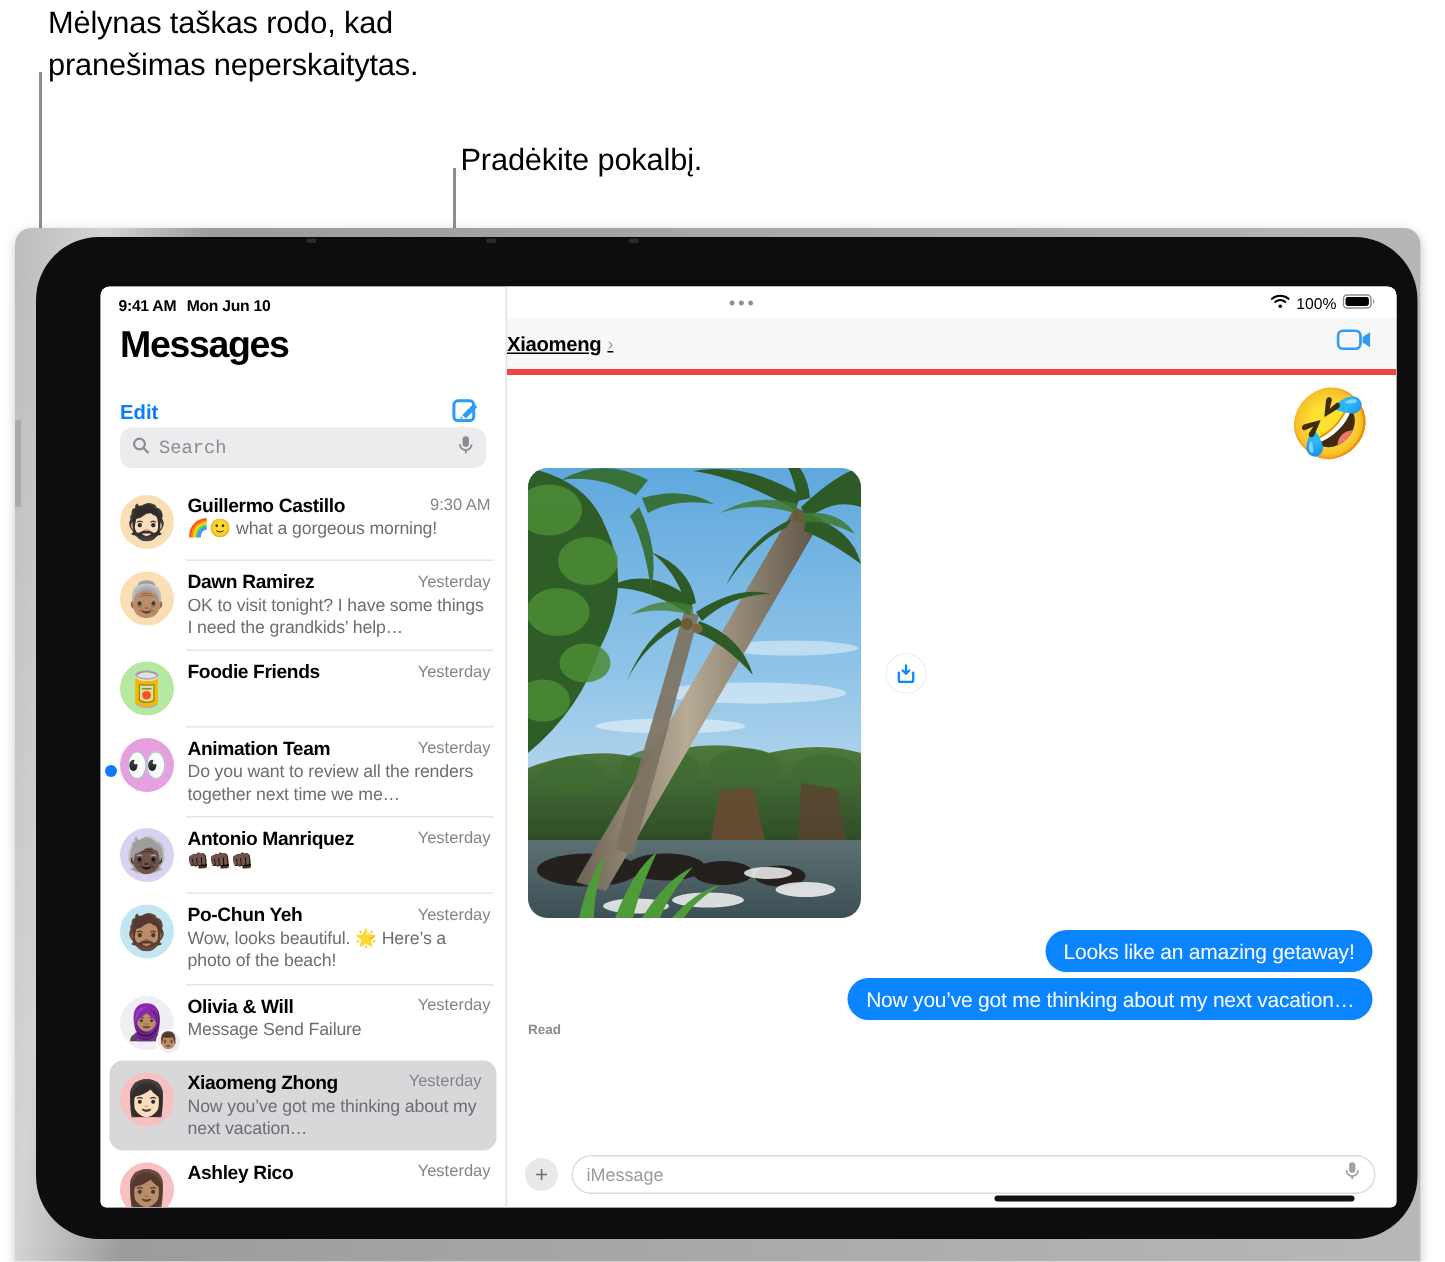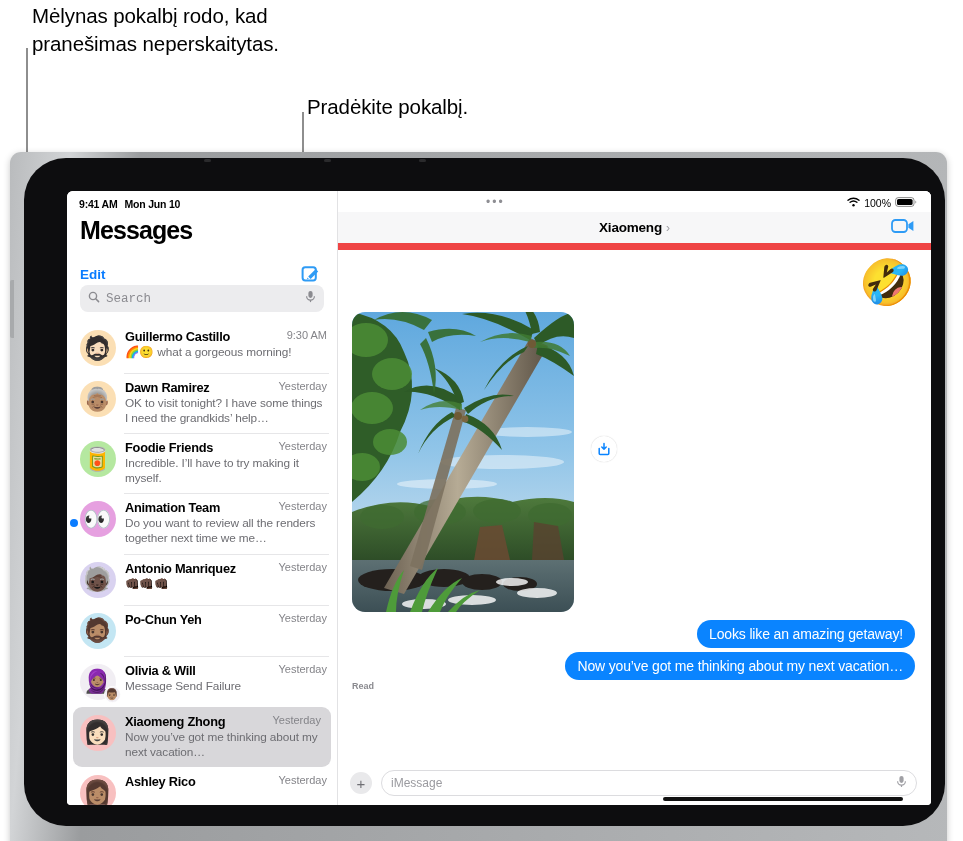--- a/index.html
+++ b/index.html
@@ -116,21 +116,21 @@
     font-size: 23px; line-height: 1; position: relative; overflow: visible;
     margin-top: 1px;
   }
   .avatar .sub {
     position: absolute; right: -5px; bottom: -3px;
     width: 17px; height: 17px; border-radius: 50%;
     background: #f1eef3; display: flex; align-items: center; justify-content: center;
     font-size: 11px; border: 1.5px solid #fff;
   }
   .conv-body { flex: 1; min-width: 0; }
-  .conv-hd { display: flex; justify-content: space-between; align-items: flex-start; gap: 6px; }
+  .conv-hd { display: flex; justify-content: space-between; align-items: center; gap: 6px; }
   .conv-name { font-size: 12.8px; font-weight: bold; color: #000; letter-spacing: -0.25px; white-space: nowrap; }
   .conv-time { font-size: 11px; color: #848489; flex: none; }
   .conv-prev {
     font-size: 11.8px; color: #6d6d72; line-height: 1.28; margin-top: 1px;
     letter-spacing: -0.1px;
   }
   .unread-dot {
     position: absolute; left: 3px; top: 50%; transform: translateY(-50%);
     width: 8px; height: 8px; border-radius: 50%; background: #0a7cff;
   }
@@ -138,23 +138,24 @@
   
   #convo { flex: 1; display: flex; flex-direction: column; background: #fff; position: relative; }
   #convo-status {
     height: 21px; display: flex; align-items: center; justify-content: space-between;
     padding: 2px 14px 0 0; background: #fff;
   }
   #handle-dots { margin-left: 148px; color: #8e8e93; letter-spacing: 2px; font-size: 12px; line-height:0.6; }
   #status-right { display: flex; align-items: center; gap: 4px; font-size: 10.5px; font-weight: normal; color: #000; }
   #convo-header {
     height: 38px; background: #f7f7f8;
-    border-bottom: 7px solid #ef4444;
-    display: flex; align-items: center; justify-content: center;
+    border-bottom: 4px solid #ef4444;
+    display: flex; align-items: center; 
     position: relative;
+    text-decoration: underline;
   }
   #convo-title { font-size: 13.5px; font-weight: 600; color: #000; letter-spacing: -0.2px; }
   #convo-chevron { color: #a0a0a5; font-size: 12px; margin-left: 4px; }
   #facetime-btn { position: absolute; right: 16px; top: 50%; transform: translateY(-50%); cursor: pointer; }
   #thread { flex: 1; padding: 10px 16px 0 14px; position: relative; overflow: hidden; }
   .big-emoji { font-size: 45px; text-align: right; line-height: 1; margin-bottom: 4px; }
   .bubble-in {
     display: inline-block; background: #e9e9eb; color: #000;
     border-radius: 15px; padding: 6px 12px; font-size: 12.6px;
     letter-spacing: -0.15px; max-width: 480px;
@@ -194,21 +195,21 @@
   #home-indicator {
     position: absolute; bottom: 4px; left: 325px;
     width: 240px; height: 4px; border-radius: 3px; background: #111;
   }
 </style>
 </head>
 <body>
 
 <div id="root">
 
-  <div class="callout-text" id="callout-1">Mėlynas pokalbį rodo, kad
+  <div class="callout-text" id="callout-1">Mėlynas taškas rodo, kad
 pranešimas neperskaitytas.</div>
 
   <div class="leader" style="left:26px; top:48px; width:2px; height:454px;"></div>
   <div class="leader" style="left:26px; top:500px; width:56px; height:2px;"></div>
   <div class="leader-dot" style="left:79px; top:496px;"></div>
 
   <div class="callout-text" id="callout-2">Pradėkite pokalbį.</div>
   <div class="leader" style="left:302px; top:112px; width:2px; height:104px;"></div>
 
   <div id="device">
@@ -282,21 +283,20 @@
                   <div class="conv-prev">OK to visit tonight? I have some things I need the grandkids’ help…</div>
                 </div>
               </div>
               <div class="conv">
                 <div class="avatar" style="background: rgb(181, 232, 160);">🥫</div>
                 <div class="conv-body">
                   <div class="conv-hd">
                     <span class="conv-name">Foodie Friends</span>
                     <span class="conv-time">Yesterday</span>
                   </div>
-                  <div class="conv-prev">Incredible. I’ll have to try making it myself.</div>
                 </div>
               </div>
               <div class="conv">
                 <div class="unread-dot"></div>
                 <div class="avatar" style="background: rgb(230, 160, 224);">👀</div>
                 <div class="conv-body">
                   <div class="conv-hd">
                     <span class="conv-name">Animation Team</span>
                     <span class="conv-time">Yesterday</span>
                   </div>
@@ -313,20 +313,21 @@
                   <div class="conv-prev">👊🏿👊🏿👊🏿</div>
                 </div>
               </div>
               <div class="conv">
                 <div class="avatar" style="background: rgb(195, 230, 243);">🧔🏽</div>
                 <div class="conv-body">
                   <div class="conv-hd">
                     <span class="conv-name">Po-Chun Yeh</span>
                     <span class="conv-time">Yesterday</span>
                   </div>
+                  <div class="conv-prev">Wow, looks beautiful. 🌟 Here’s a photo of the beach!</div>
                 </div>
               </div>
               <div class="conv">
                 <div class="avatar" style="background: rgb(241, 238, 243);">🧕🏽<span class="sub">👨🏽</span></div>
                 <div class="conv-body">
                   <div class="conv-hd">
                     <span class="conv-name">Olivia &amp; Will</span>
                     <span class="conv-time">Yesterday</span>
                   </div>
                   <div class="conv-prev">Message Send Failure</div>

